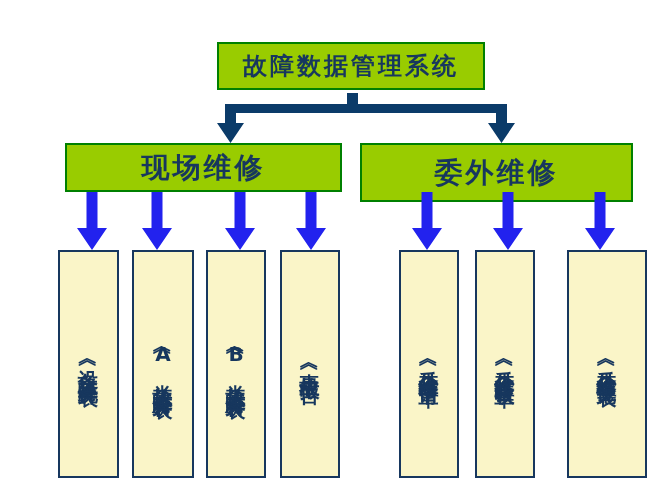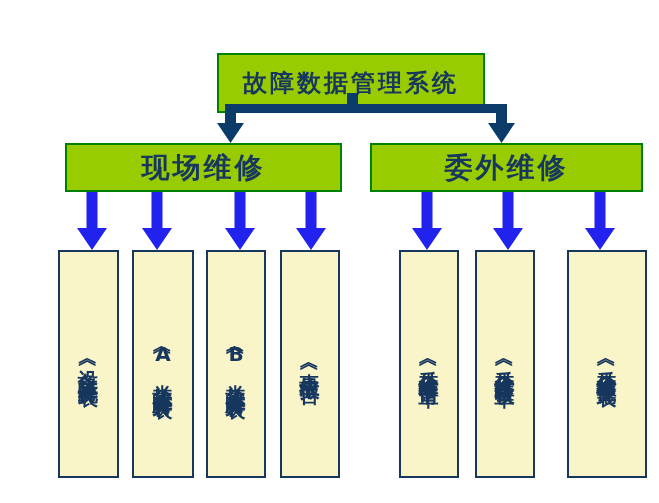--- a/index.html
+++ b/index.html
@@ -53,37 +53,37 @@
   }
   .vtext .up{text-orientation:upright;font-family:"DejaVu Sans","Liberation Sans",sans-serif;}
   svg.connector{position:absolute;color:var(--connector-navy);}
   svg.blue-arrow{position:absolute;color:var(--arrow-blue);}
 </style>
 </head>
 <body>
 
 <div class="stage">
 
-  <div class="node root" style="left:217px;top:53px;width:268px;height:60px;">
+  <div class="node root" style="left:217px;top:42px;width:268px;height:48px;">
     <span>故障数据管理系统</span>
   </div>
 
   <svg class="connector" style="left:215px;top:93px;" width="302" height="50" viewBox="0 0 302 50" aria-hidden="true">
     <path fill="currentColor" d="M132 0 h11 v13 h-11 z
       M10 11 h282 v9 h-282 z
       M10 11 h11 v20 h-11 z
       M2 30 h27 l-13.5 20 z
       M281 11 h11 v20 h-11 z
       M273 30 h27 l-13.5 20 z"></path>
   </svg>
 
   <div class="node branch" style="left:65px;top:143px;width:277px;height:49px;">
     <span>现场维修</span>
   </div>
-  <div class="node branch" style="left:370px;top:143px;width:273px;height:49px;">
+  <div class="node branch" style="left:360px;top:143px;width:273px;height:59px;">
     <span>委外维修</span>
   </div>
 
   <svg class="blue-arrow" style="left:77px;top:192px;" width="30" height="58" viewBox="0 0 30 58" aria-hidden="true">
       <path fill="currentColor" d="M9.5 0 H20.5 V36 H30 L15 58 L0 36 H9.5 Z"></path>
     </svg>
   <svg class="blue-arrow" style="left:142px;top:192px;" width="30" height="58" viewBox="0 0 30 58" aria-hidden="true">
       <path fill="currentColor" d="M9.5 0 H20.5 V36 H30 L15 58 L0 36 H9.5 Z"></path>
     </svg>
   <svg class="blue-arrow" style="left:225px;top:192px;" width="30" height="58" viewBox="0 0 30 58" aria-hidden="true">

